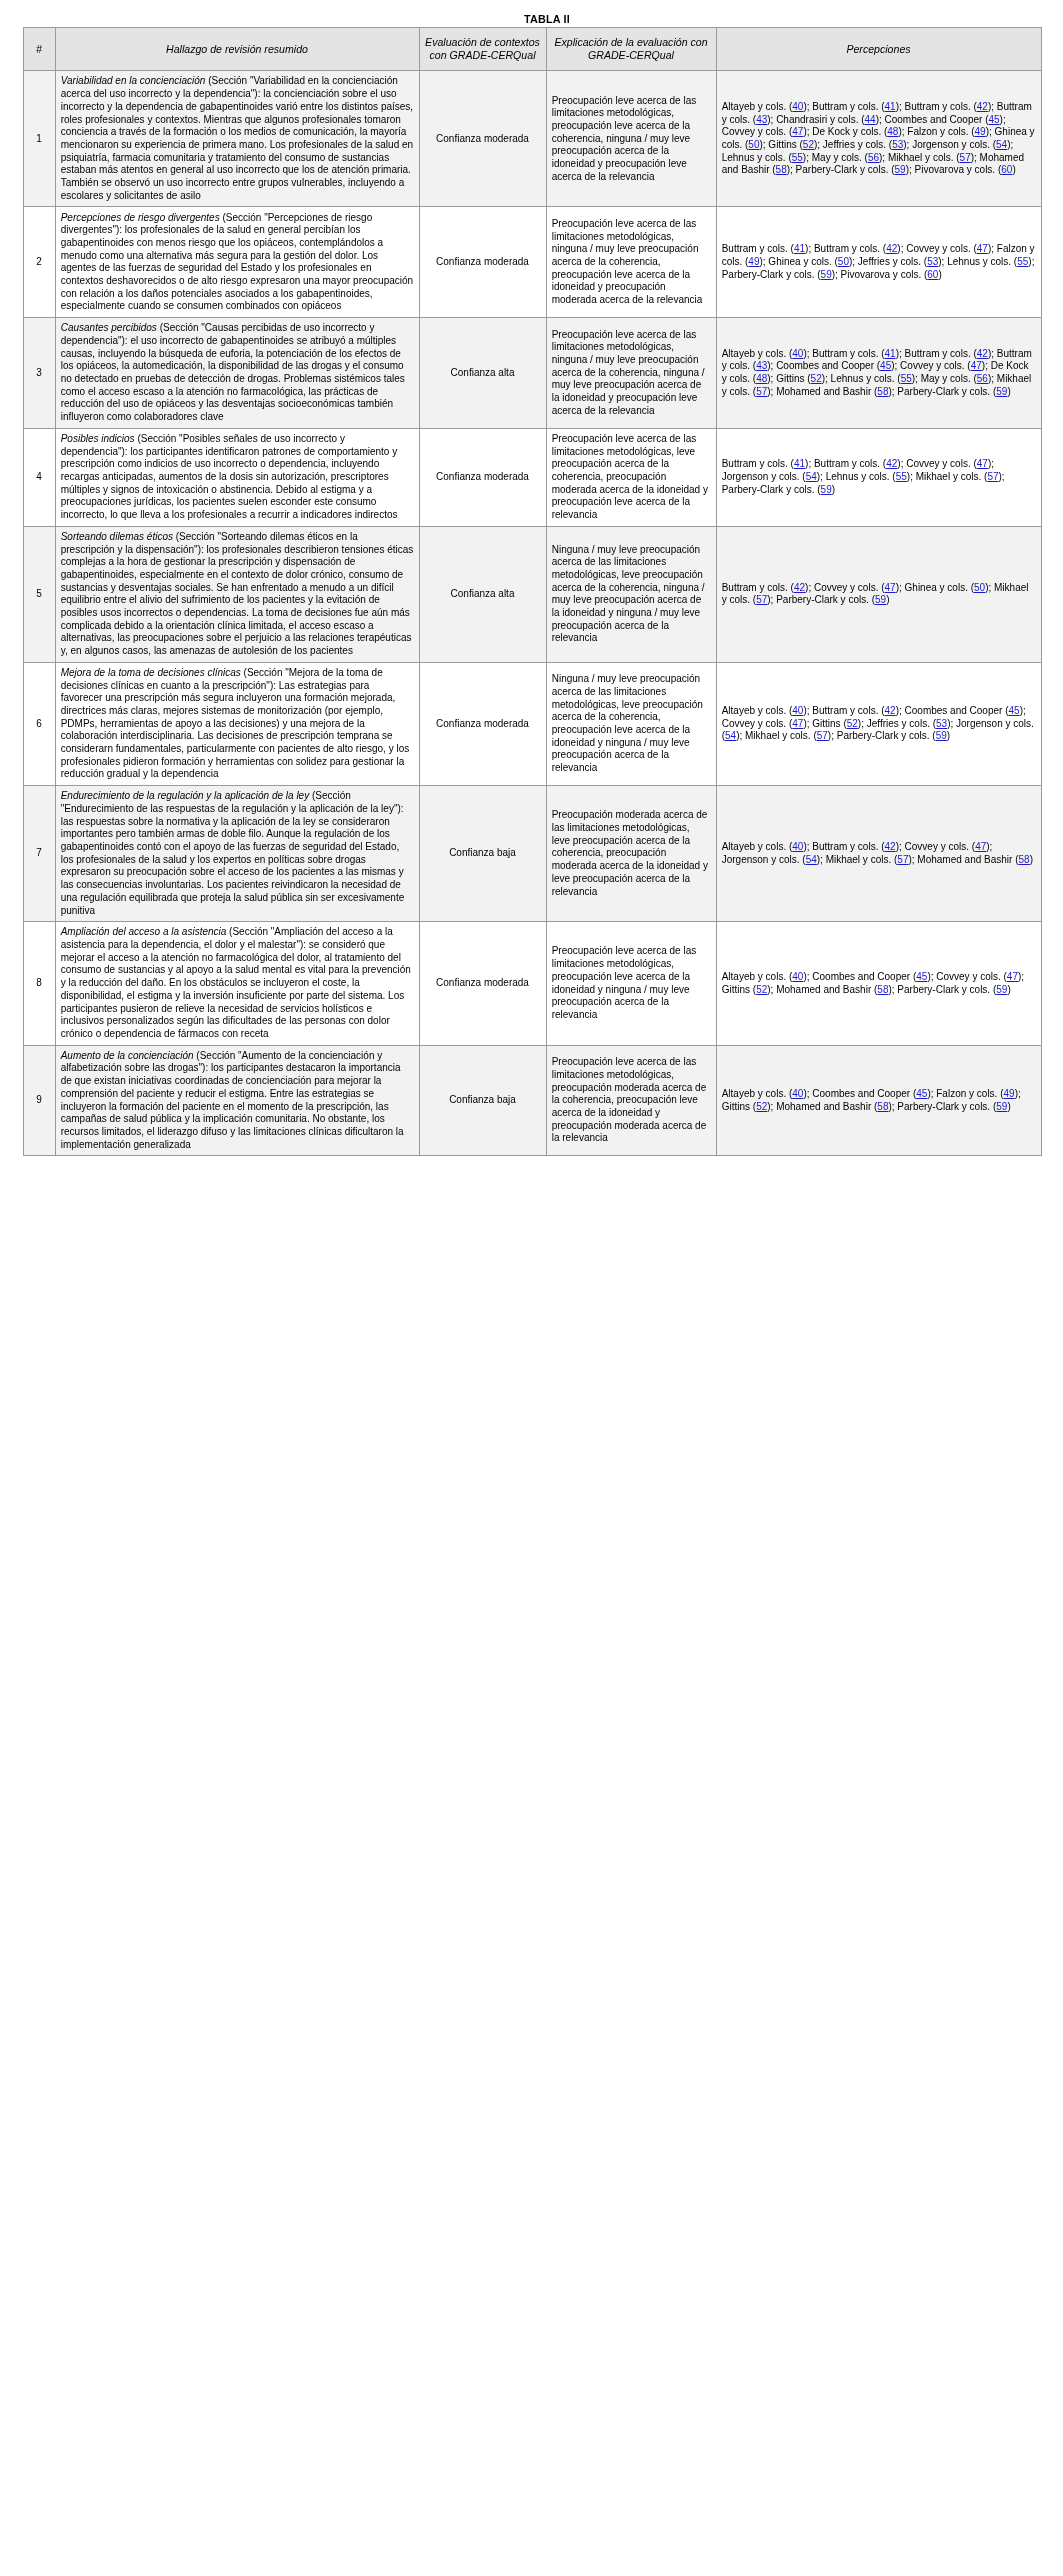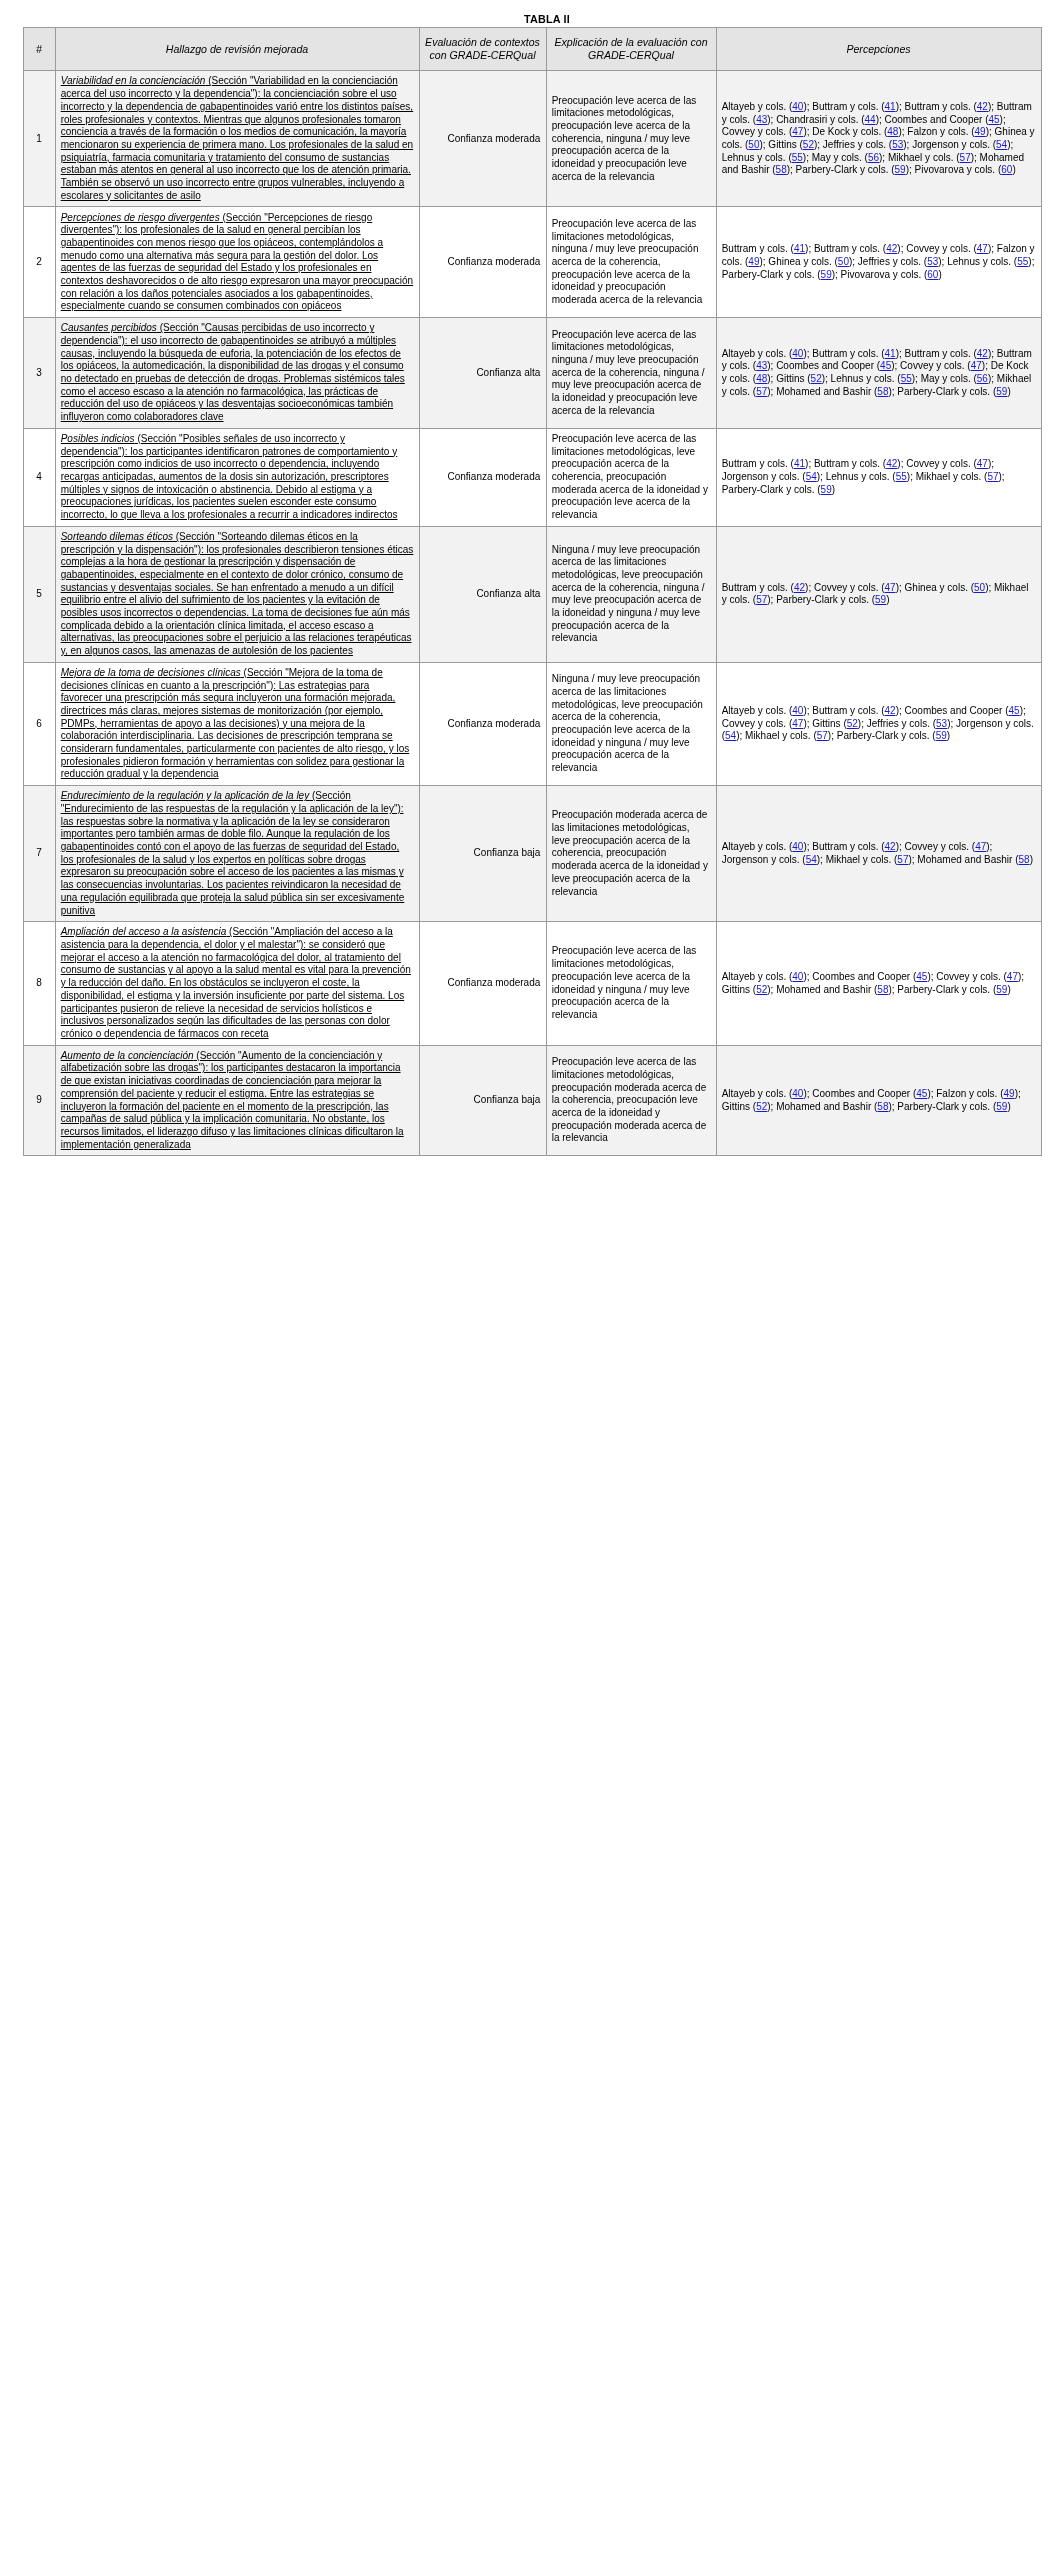--- a/index.html
+++ b/index.html
@@ -65,27 +65,26 @@
     font-weight: bold;
     font-size: 12px;
   }
   td.num {
     text-align: center;
     font-size: 10.3px;
   }
   td.finding {
     text-align: left;
     vertical-align: middle;
-    text-decoration: underline;
   }
   td.finding .lead {
     font-style: italic;
   }
   td.conf {
-    text-align: right;
+    text-align: center;
   }
   td.expl {
     text-align: left;
   }
   td.refs {
     text-align: left;
     margin-left: 25px;
   }
   .ref-link {
     color: #1a1acc;
@@ -108,21 +107,21 @@
     <colgroup>
       <col class="c-num">
         <col class="c-find">
         <col class="c-conf">
         <col class="c-expl">
         <col class="c-refs">
     </colgroup>
     <thead>
       <tr>
         <th class="num-head">#</th>
-        <th>Hallazgo de revisión mejorada</th>
+        <th>Hallazgo de revisión resumido</th>
         <th>Evaluación de contextos con GRADE-CERQual</th>
         <th>Explicación de la evaluación con GRADE-CERQual</th>
         <th>Percepciones</th>
       </tr>
     </thead>
     <tbody id="table-body">
         <tr class="shade">
           <td class="num">1</td>
           <td class="finding"><span class="lead">Variabilidad en la concienciación</span><span> (Sección "Variabilidad en la concienciación acerca del uso incorrecto y la dependencia"): la concienciación sobre el uso incorrecto y la dependencia de gabapentinoides varió entre los distintos países, roles profesionales y contextos. Mientras que algunos profesionales tomaron conciencia a través de la formación o los medios de comunicación, la mayoría mencionaron su experiencia de primera mano. Los profesionales de la salud en psiquiatría, farmacia comunitaria y tratamiento del consumo de sustancias estaban más atentos en general al uso incorrecto que los de atención primaria. También se observó un uso incorrecto entre grupos vulnerables, incluyendo a escolares y solicitantes de asilo</span></td>
           <td class="conf">Confianza moderada</td>

